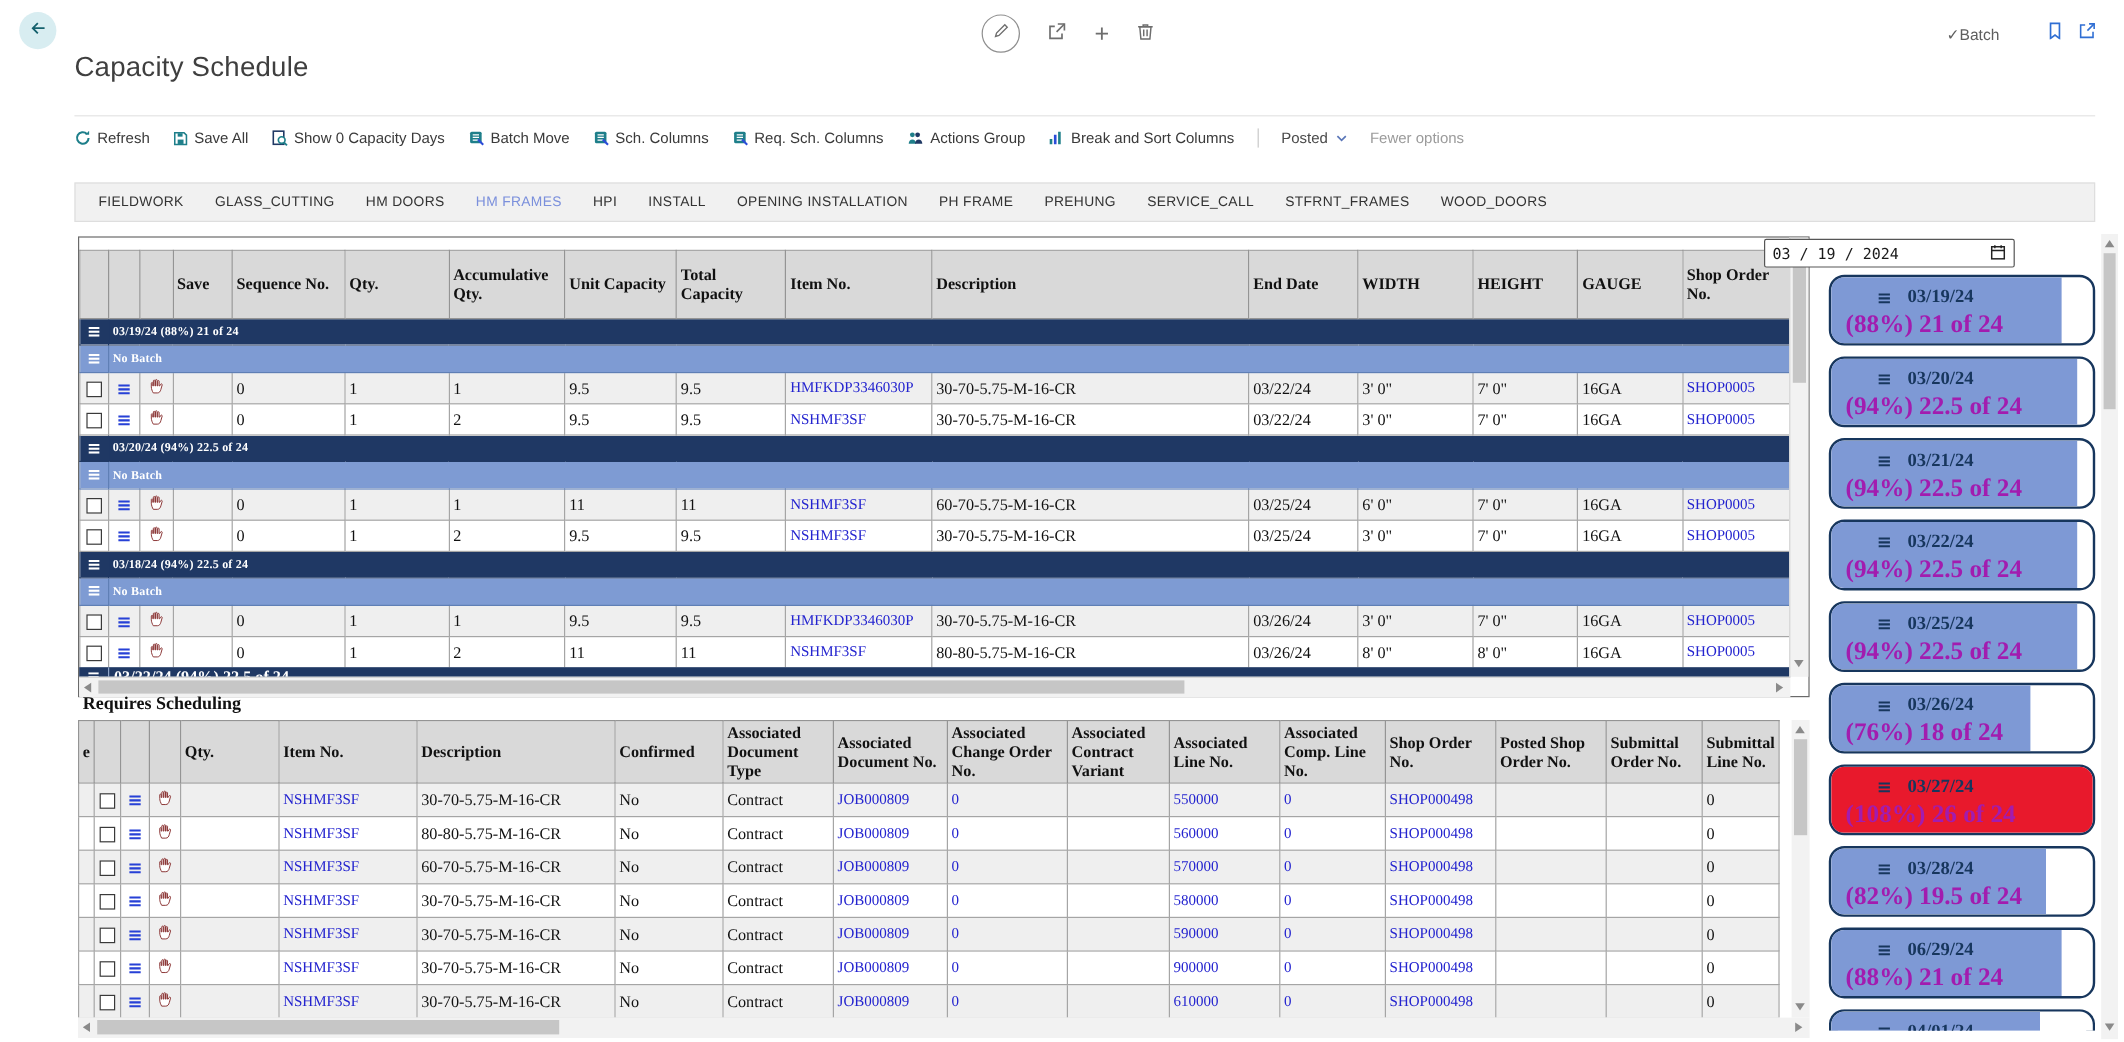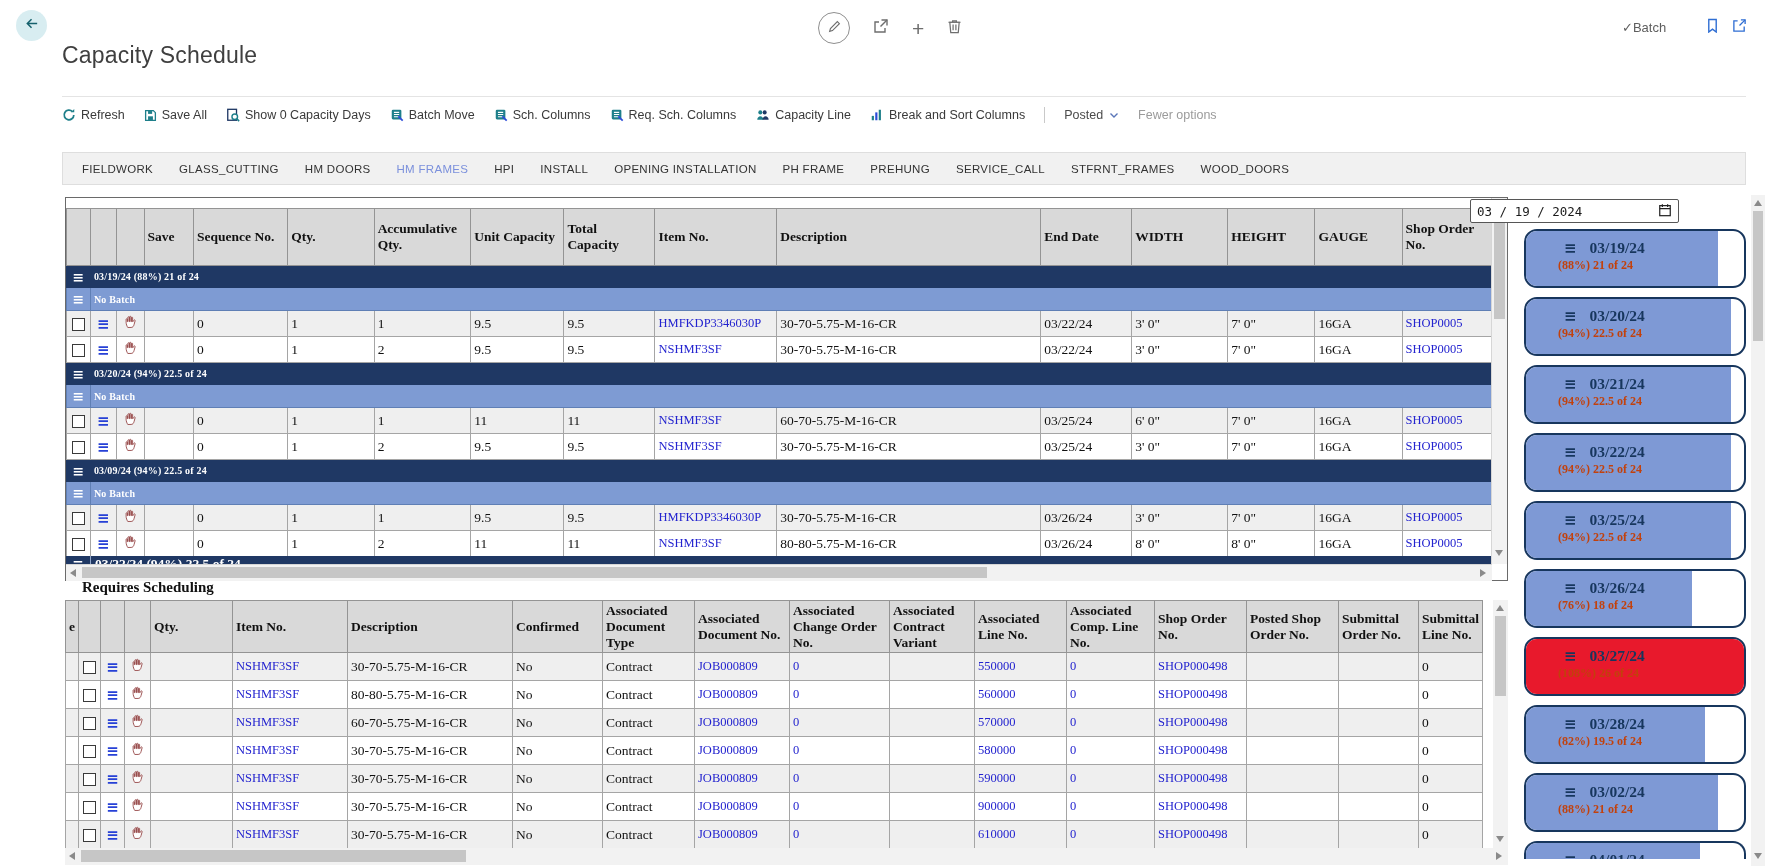--- a/index.html
+++ b/index.html
@@ -52,21 +52,21 @@
   .glb{color:#fff;font-weight:bold;font-size:10px;letter-spacing:.2px}
   .cbc{text-align:center}
   .cb{display:inline-block;width:11px;height:11px;border:1.5px solid #3A3A3A;background:#fff;vertical-align:middle}
   .buc{color:#2741D6;font-weight:bold;text-align:center;font-size:15px;font-family:"DejaVu Sans",sans-serif}
   .hac{text-align:center}
   .lnk{color:#2323CF;font-family:Liberation Serif, serif;font-size:12.5px}
   #pgroup{position:absolute;left:0;top:358px;width:1426px;height:8px;overflow:hidden;background:#1F3864;
           display:flex;color:#fff;font-family:"Liberation Serif",serif;font-weight:bold;font-size:13.5px}
   #pgroup .pgic{width:24px;text-align:center;border-right:1px solid #8FA5C9;font-family:"DejaVu Sans",sans-serif}
   #pgroup .pglb{padding-left:4px}
-  #req-label{left:82px;top:579px;font-family:"Liberation Serif",serif;font-weight:bold;font-size:15px;color:#111}
+  #req-label{left:69px;top:579px;font-family:"Liberation Serif",serif;font-weight:bold;font-size:15px;color:#111}
   #req-box{left:65px;top:600px;width:1443px;height:248px;overflow:hidden;background:#fff}
   
   .sb{background:#F2F2F2;position:absolute}
   .sb-thumb{background:#C6C6C6;position:absolute}
   .tri{width:0;height:0;position:absolute}
   .tri-up{border-left:4px solid transparent;border-right:4px solid transparent;border-bottom:6px solid #8A8A8A}
   .tri-down{border-left:4px solid transparent;border-right:4px solid transparent;border-top:6px solid #8A8A8A}
   .tri-left{border-top:4px solid transparent;border-bottom:4px solid transparent;border-right:6px solid #8A8A8A}
   .tri-right{border-top:4px solid transparent;border-bottom:4px solid transparent;border-left:6px solid #8A8A8A}
   #cap-scroll-y{right:0;top:0;width:15px;height:366px;border-left:1px solid #D6D6D6}
@@ -78,22 +78,22 @@
   #side-date{left:1470px;top:199px;width:209px;height:24px;border:1.5px solid #565656;border-radius:2px;
              box-sizing:border-box;display:flex;align-items:center;justify-content:space-between;
              padding:0 6px;font-family:"DejaVu Sans Mono",monospace;font-size:12.5px;color:#1A1A1A;background:#fff}
   #cards{left:1524px;top:229px;width:222px;display:flex;flex-direction:column;gap:9px}
   .card{position:relative;height:55px;border:2.5px solid #17365D;border-radius:13px;background:#fff;
         overflow:hidden;cursor:pointer}
   .card .fill{position:absolute;left:0;top:0;bottom:0;background:#7E99D5}
   .card.over .fill{background:#E8192C}
   .cline1{position:relative;margin:8px 0 0 38px;font-family:"Liberation Serif",serif;font-weight:bold;
           font-size:15.5px;color:#17365D;display:flex;gap:13px;align-items:center}
-  .cline2{position:relative;margin:1px 0 0 32px;font-family:"Liberation Serif",serif;font-weight:bold;
-          font-size:12px;color:#c2410c}
+  .cline2{position:relative;margin:1px 0 0 12px;font-family:"Liberation Serif",serif;font-weight:bold;
+          font-size:21px;color:#a21caf}
   .cburger{font-family:"DejaVu Sans",sans-serif;font-size:15px}
   .card.cut{height:16px;border-bottom:none;border-radius:13px 13px 0 0}
 </style>
 </head>
 <body>
 
 <div class="abs" id="back-btn">
   <span><svg width="16" height="15" viewBox="0 0 16 16" fill="none" stroke="#15616D" stroke-width="1.6">
         <path d="M13.5 8H3M7.5 3.5L3 8l4.5 4.5"></path>
       </svg></span>
@@ -197,21 +197,21 @@
       </span>
       <span class="ab-item">
         <span class="ab-ic">
           <svg width="15" height="14" viewBox="0 0 16 16">
             <circle cx="5.5" cy="5" r="2.3" fill="#1E7F8A"></circle>
             <circle cx="10.5" cy="5" r="2.3" fill="#1F3864"></circle>
             <path d="M2 13.5c0-2.5 1.8-4 3.5-4s3.5 1.5 3.5 4z" fill="#1E7F8A"></path>
             <path d="M8 13.5c0-2.5 1.8-4 3.5-4s3.5 1.5 3.5 4z" fill="#1F3864"></path>
           </svg>
         </span>
-        <span>Capacity Line</span>
+        <span>Actions Group</span>
       </span>
       <span class="ab-item">
         <span class="ab-ic">
           <svg width="14" height="14" viewBox="0 0 16 16">
             <path d="M2 14V9h2.5v5z" fill="#1E7F8A"></path>
             <path d="M6 14V5h2.5v9z" fill="#2B4BD8"></path>
             <path d="M10 14V2h2.5v12z" fill="#1E7F8A"></path>
           </svg>
         </span>
         <span>Break and Sort Columns</span>
@@ -373,21 +373,21 @@
             <td class="lnk">NSHMF3SF</td>
             <td class="">30-70-5.75-M-16-CR</td>
             <td class="">03/25/24</td>
             <td class="">3' 0"</td>
             <td class="">7' 0"</td>
             <td class="">16GA</td>
             <td class="lnk">SHOP0005</td>
           </tr>
           <tr class="grow">
             <td class="gic">≡</td>
-            <td class="glb" colspan="15">03/09/24 (94%) 22.5 of 24</td>
+            <td class="glb" colspan="15">03/18/24 (94%) 22.5 of 24</td>
           </tr>
           <tr class="brow">
             <td class="gic">≡</td>
             <td class="glb" colspan="15">No Batch</td>
           </tr>
           <tr class="drow odd">
             <td class="cbc"><span class="cb"></span></td>
             <td class="buc">≡</td>
             <td class="hac"><svg width="13" height="14" viewBox="0 0 16 17">
                 <path d="M4.6 15.2C3.6 13.6 2.6 11 2.6 9V5.2c0-.9 1.5-.9 1.5 0V8h.6V2.8c0-1 1.6-1 1.6 0V8h.6V2.2c0-1 1.6-1 1.6 0V8h.6V3.2c0-.9 1.5-.9 1.5 0V8h.6l.9-1.6c.5-.9 1.9-.4 1.6.6l-1.3 4.6c-.5 1.9-1.5 3.6-3.6 3.6z" fill="#fff" stroke="#8A3333" stroke-width="1"></path>
@@ -726,21 +726,21 @@
     <div class="cline1">
         <span class="cburger">≡</span>
         <span>03/28/24</span>
       </div>
     <div class="cline2">(82%) 19.5 of 24</div>
     </div>
     <div class="card">
       <div class="fill" style="width:88%"></div>
     <div class="cline1">
         <span class="cburger">≡</span>
-        <span>03/02/24</span>
+        <span>06/29/24</span>
       </div>
     <div class="cline2">(88%) 21 of 24</div>
     </div>
     <div class="card cut">
       <div class="fill" style="width:80%"></div>
     <div class="cline1">
         <span class="cburger">≡</span>
         <span>04/01/24</span>
       </div>
     <div class="cline2"></div>

